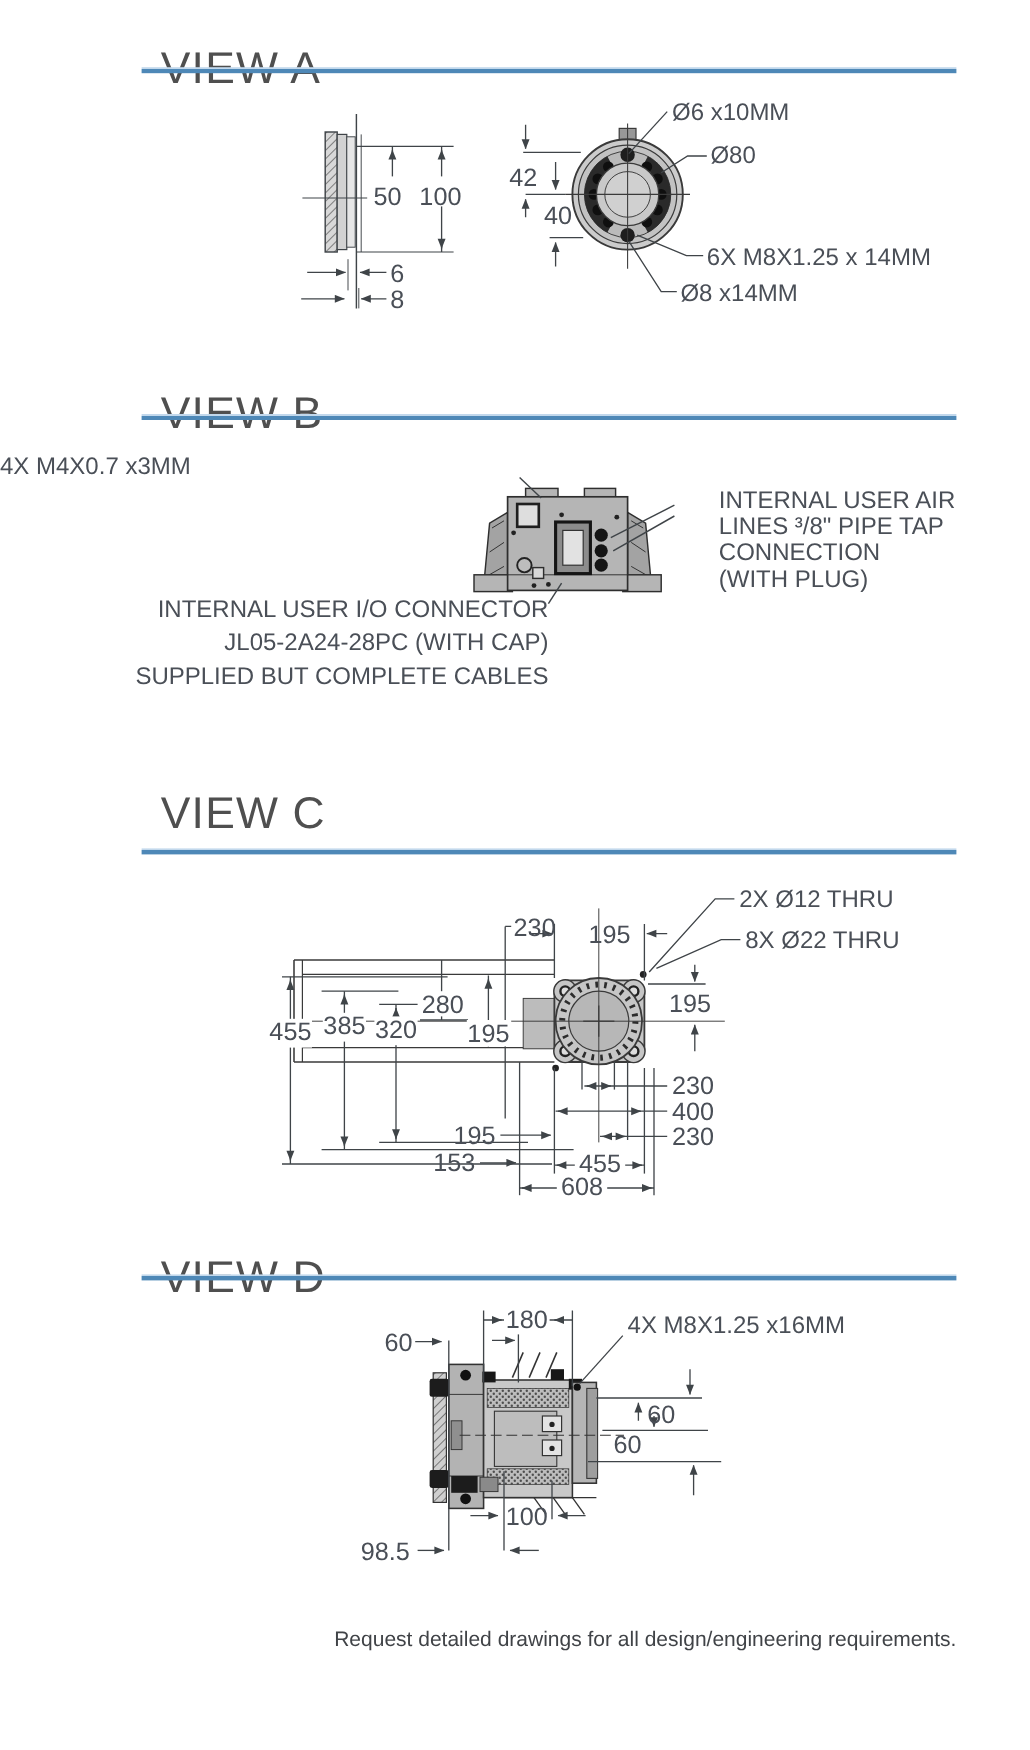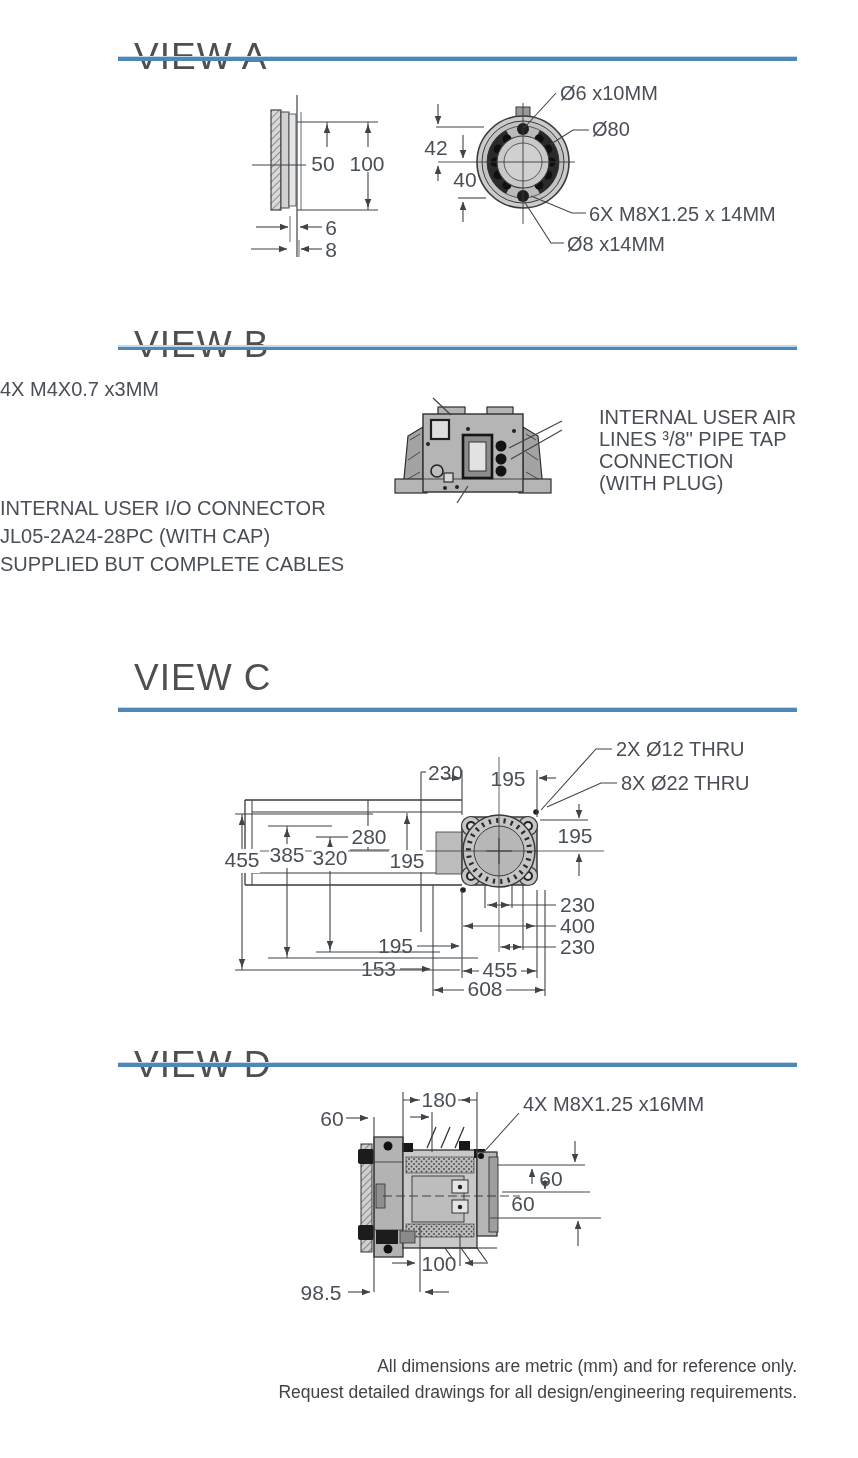--- a/index.html
+++ b/index.html
@@ -152,21 +152,21 @@
   </g>
 </svg>
 
 <div class="tblock" style="left:0;width:430px;top:378px;text-align:left;">4X M4X0.7 x3MM</div>
 <div class="tblock" style="left:599px;top:406px;line-height:22px;">
   <div>INTERNAL USER AIR</div>
   <div>LINES ³/8" PIPE TAP</div>
   <div>CONNECTION</div>
   <div>(WITH PLUG)</div>
 </div>
-<div class="tblock" style="left:0;width:457px;top:494px;line-height:28px;">
+<div class="tblock" style="left:0;width:457px;top:494px;line-height:28px;text-align:right;">
   <div>INTERNAL USER I/O CONNECTOR</div>
   <div>JL05-2A24-28PC (WITH CAP)</div>
   <div>SUPPLIED BUT COMPLETE CABLES</div>
 </div>
 
 <h2 class="title" style="top:642px">VIEW C</h2>
 <div class="rule" style="top:707px"></div>
 
 <svg style="top:730px" width="858" height="280" viewBox="0 730 858 280">
   <defs>
@@ -377,15 +377,14 @@
   <rect x="420" y="1090" width="38" height="22" fill="#fff"></rect>
   <text class="dim" x="439" y="1107" text-anchor="middle">180</text>
   <text class="ann" x="523" y="1111">4X M8X1.25 x16MM</text>
   <text class="dim" x="551" y="1186" text-anchor="middle">60</text>
   <text class="dim" x="523" y="1211" text-anchor="middle">60</text>
   <text class="dim" x="439" y="1271" text-anchor="middle">100</text>
   <text class="dim" x="321" y="1300" text-anchor="middle">98.5</text>
 </svg>
 
 <div class="footer">
-  <div>All dimensions are metric (mm) and for reference only.</div>
   <div>Request detailed drawings for all design/engineering requirements.</div>
 </div>
 
 </body></html>

